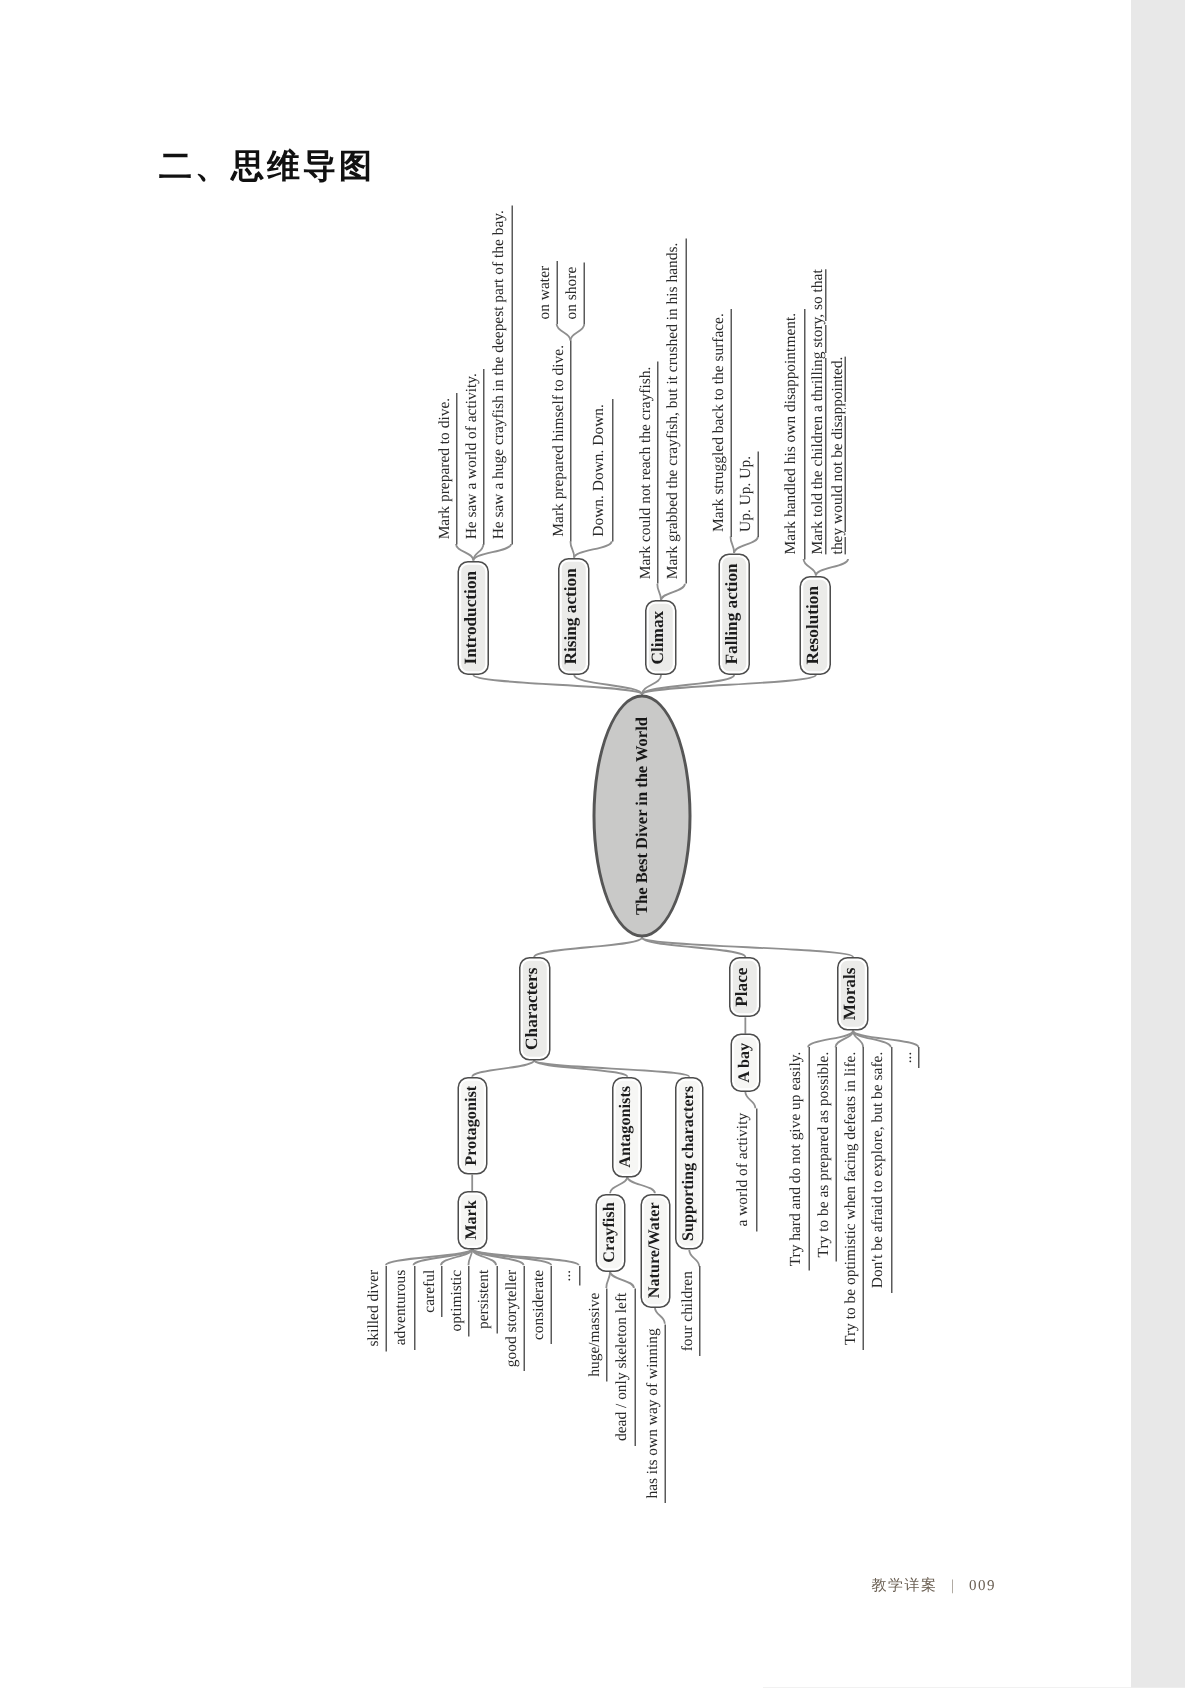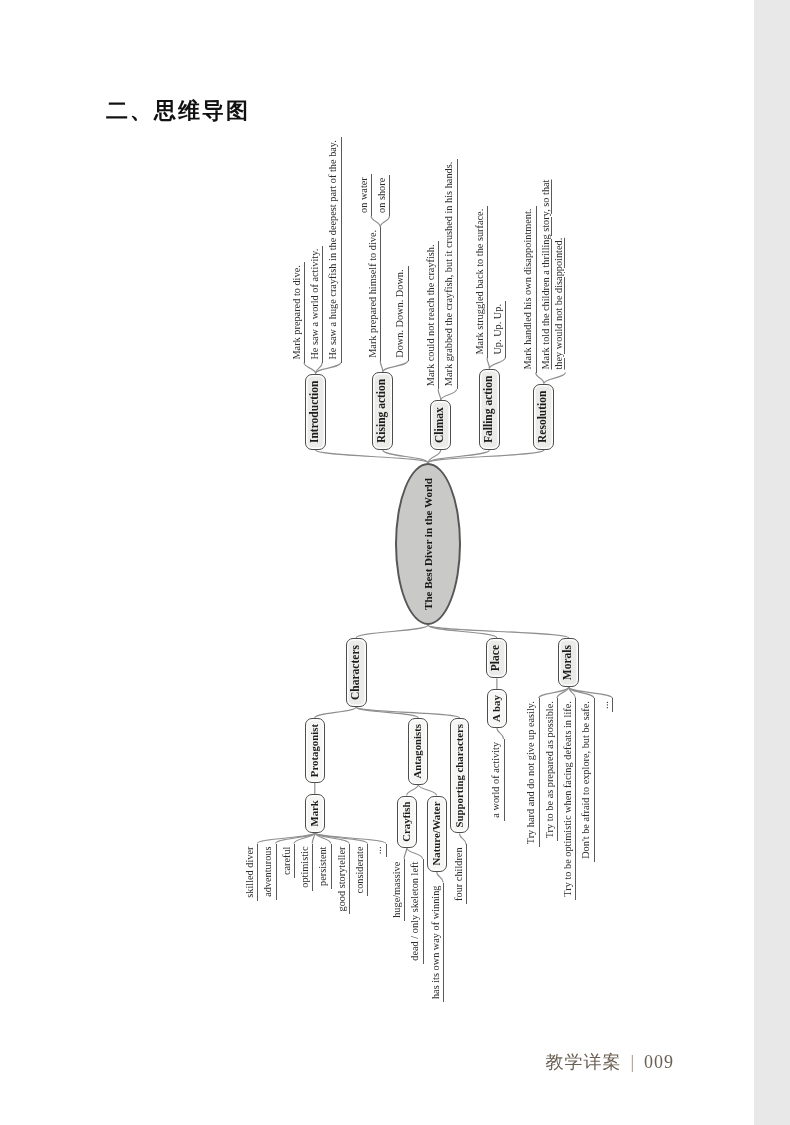--- a/index.html
+++ b/index.html
@@ -1,21 +1,21 @@
 <!DOCTYPE html>
 <html style="--heading-text: #111111; --footer-text: #6b6054; --line: #8f8f8f; --node-border: #4d4d4d; --node-fill: #f6f6f4; --lv1-fill: #ebebe9; --center-fill: #c9c9c8; --underline: #5a5a5a;"><head>
 <meta charset="utf-8">
 <style>
   html,body{margin:0;padding:0;background:#e8e8e8;}
   .page{position:relative;width:754px;height:1125px;background:#ffffff;overflow:hidden;
         font-family:"Liberation Serif","DejaVu Serif",serif;color:#222;}
   .heading{position:absolute;left:106px;top:96px;margin:0;
            font-family:"DejaVu Sans","Liberation Sans",sans-serif;
            font-weight:bold;font-size:22px;letter-spacing:2px;color:var(--heading-text,#111);}
-  .footer{position:absolute;top:1050px;right:80px;font-size:18px;letter-spacing:1px;
+  .footer{position:absolute;top:1050px;right:90px;font-size:10px;letter-spacing:1px;
           color:var(--footer-text,#6b6054);font-family:"Liberation Serif",serif;}
   .footer .sep{margin:0 9px;color:#9a9288;}
 
   
   #map-outer{position:absolute;left:3px;top:363px;width:850px;height:400px;}
   #map-outer.rotated{transform:rotate(-90deg);}
   #connectors{position:absolute;left:0;top:0;overflow:visible;pointer-events:none;}
   #connectors path{fill:none;stroke:var(--line,#8f8f8f);stroke-width:1.2;}
 
   .center-rel{display:flex;align-items:center;height:100%;position:relative;}

